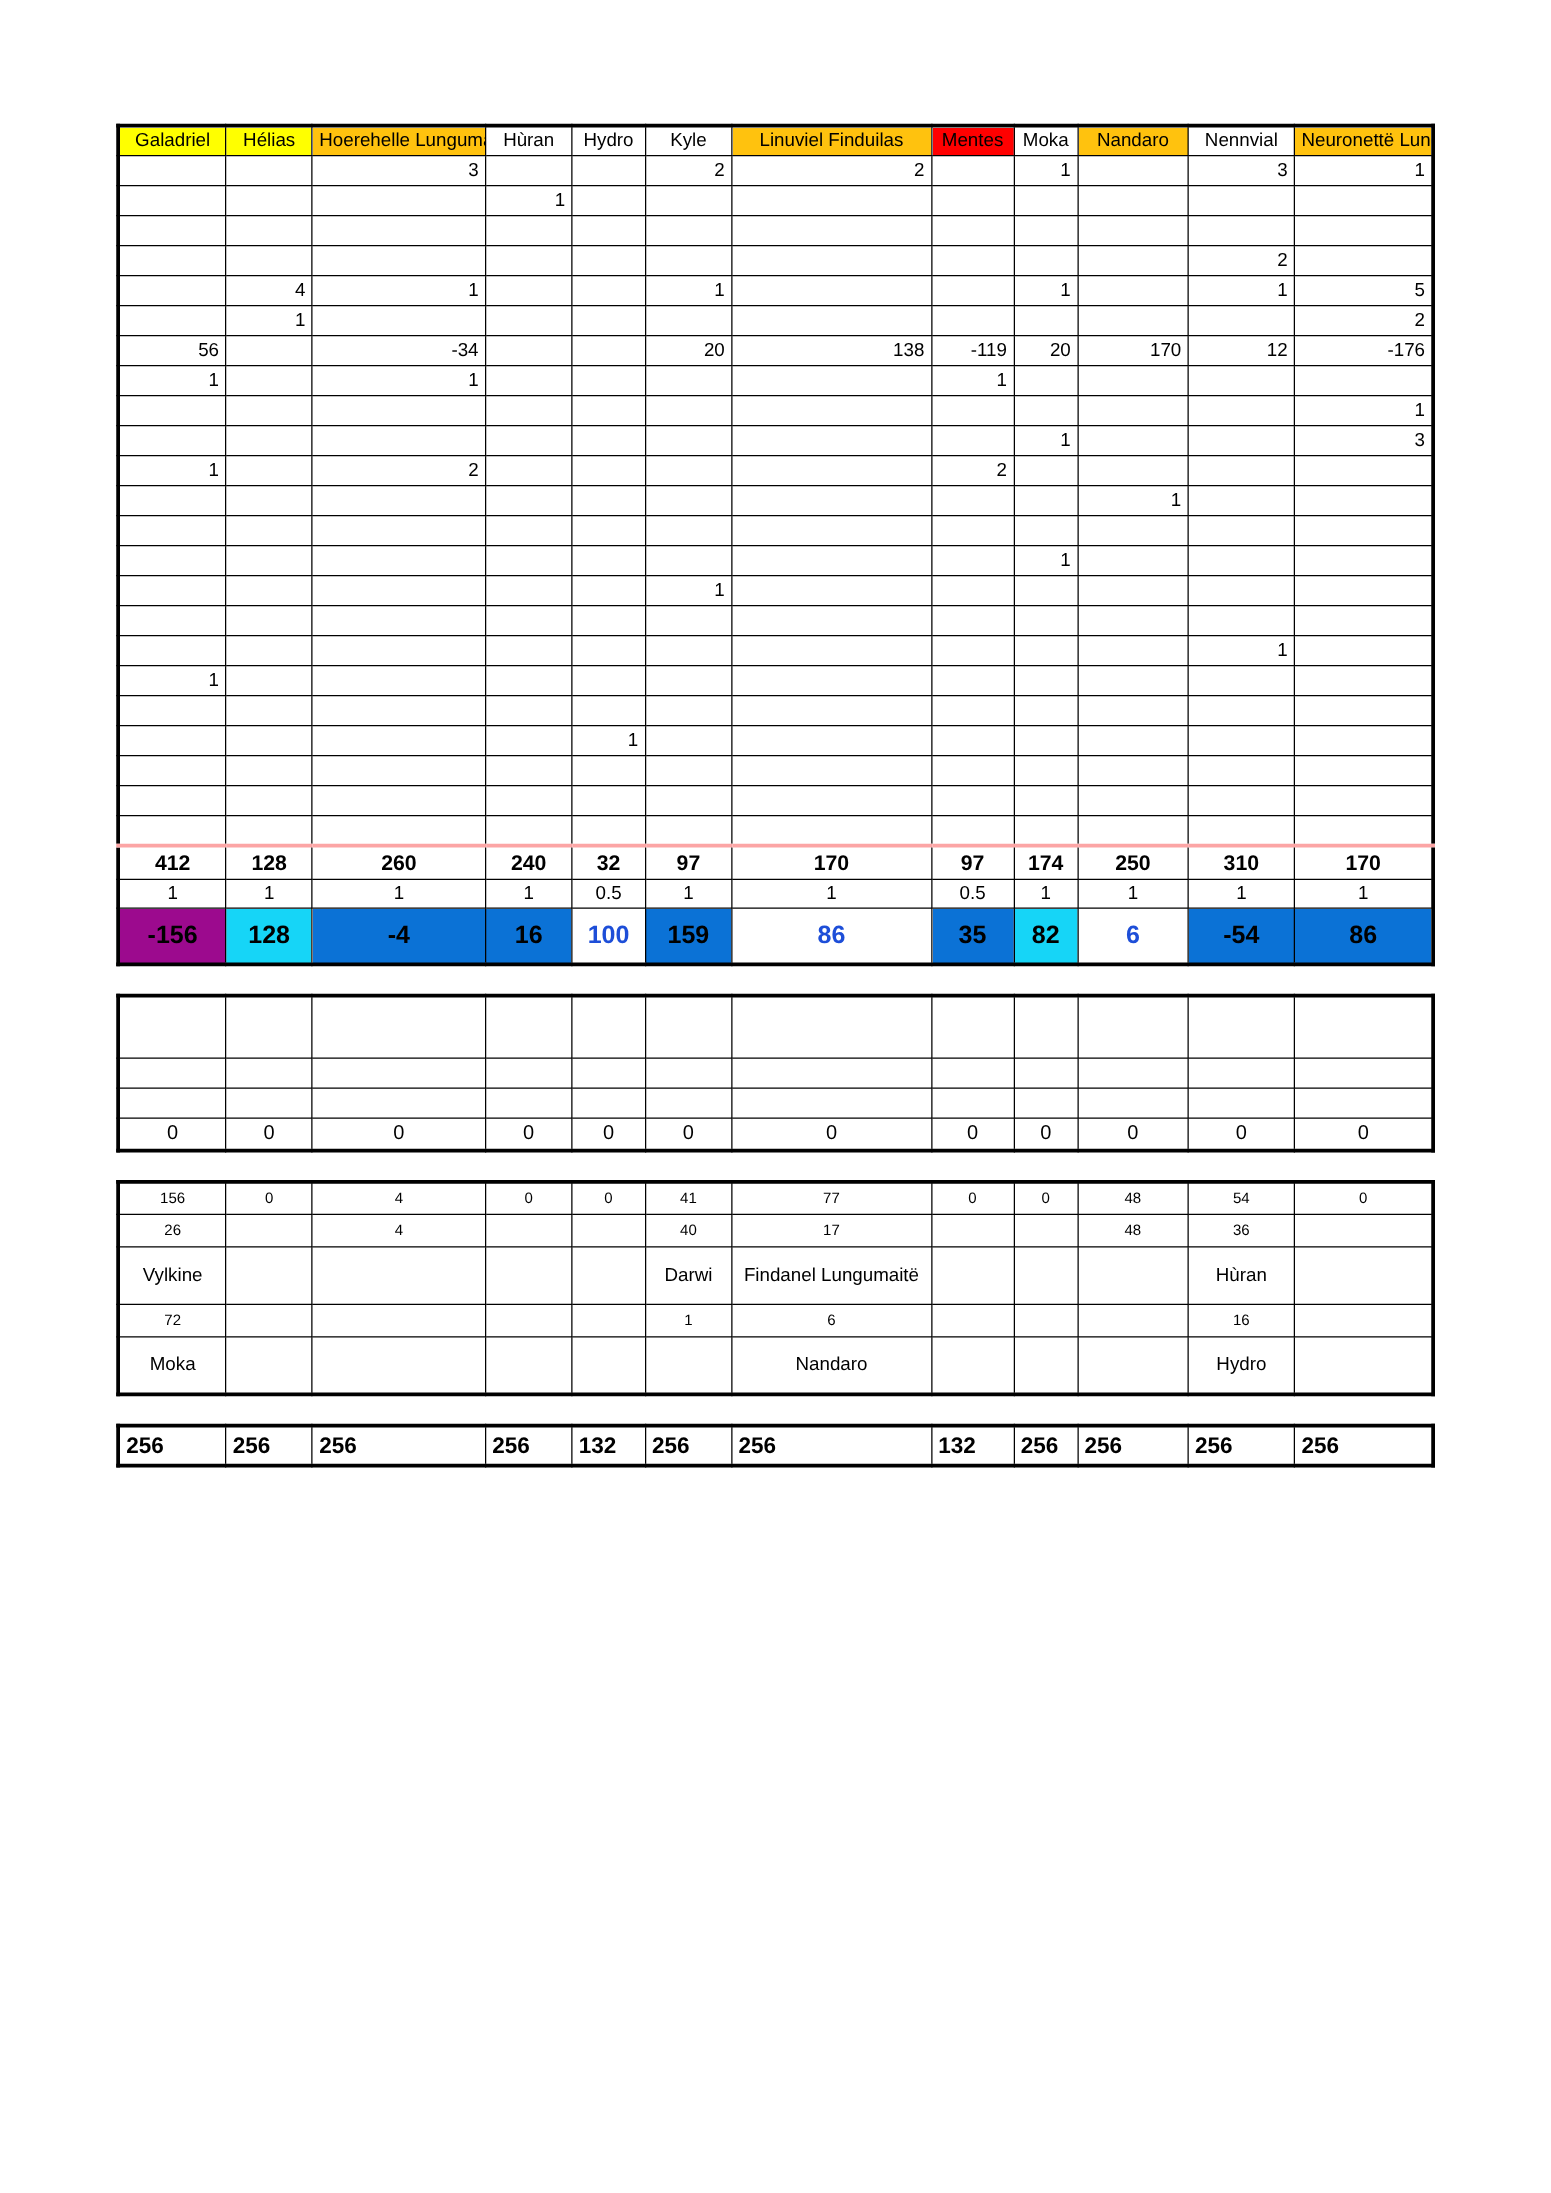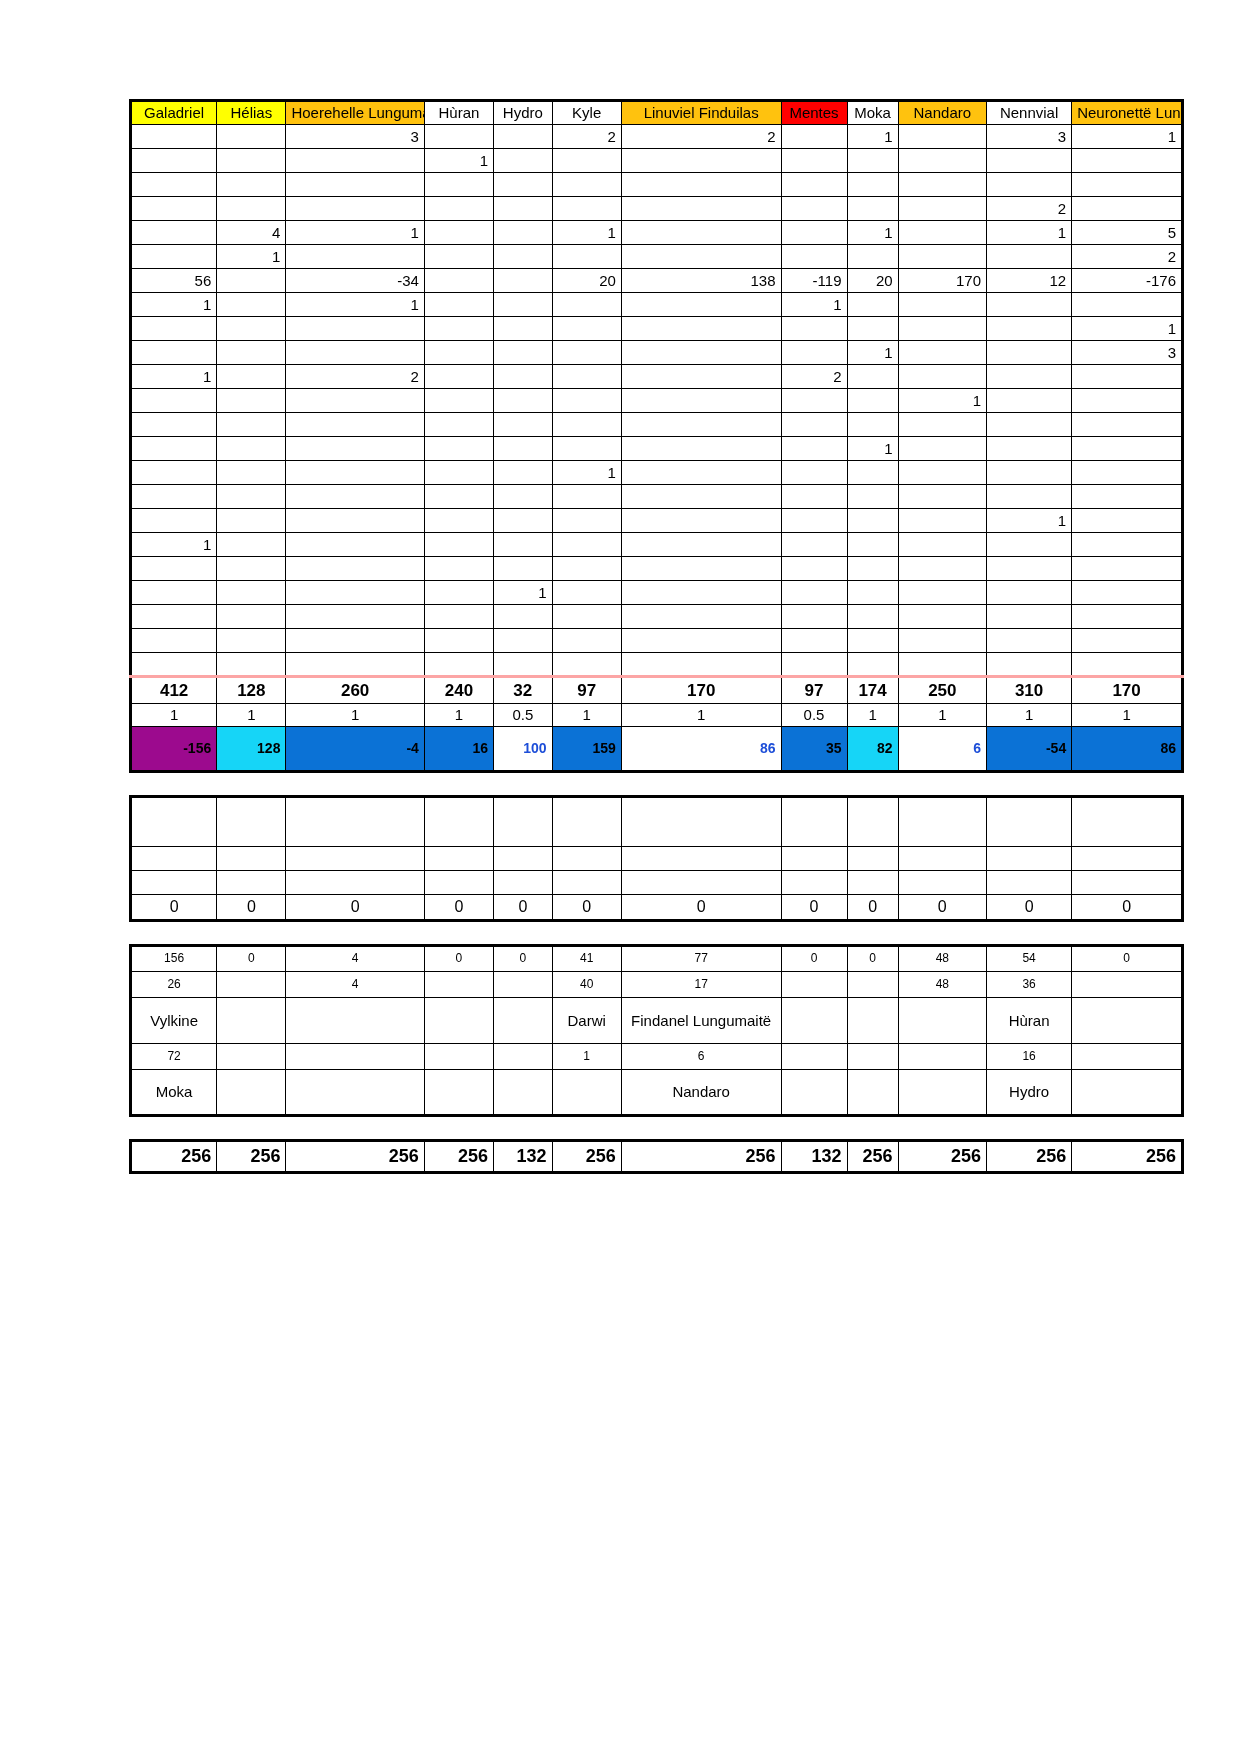--- a/index.html
+++ b/index.html
@@ -12,21 +12,20 @@
     height: 1754px;
     font-family: "Liberation Sans", sans-serif;
     color: #000000;
     position: relative;
   }
   .sheet {
     position: absolute;
     left: 93px;
     top: 99px;
     width: 1055px;
-    margin-left: 36px;
   }
   table.grid {
     border-collapse: collapse;
     table-layout: fixed;
     width: 1055px;
     border: 3px solid #000000;
   }
   table.grid td {
     border: 1px solid #000000;
     font-size: 15px;
@@ -76,22 +75,22 @@
     height: 27px;
     border-top: 3px solid #fca5a5;
   }
   tr.mult td {
     text-align: center;
     font-size: 15px;
     height: 23px;
   }
   tr.result td {
     font-weight: bold;
-    text-align: right;
-    font-size: 14px;
+    text-align: center;
+    font-size: 20px;
     height: 45px;
     vertical-align: middle;
     border: 1px solid #000000;
   }
   td.fill-purple { background: #9c0a8e; color: #000000; }
   td.fill-cyan   { background: #16d5f7; color: #000000; }
   td.fill-blue   { background: #0b72d6; color: #000000; }
   td.fill-white  { background: #ffffff; color: #1d4ed8; }
 
   .gap { height: 22px; }
@@ -105,21 +104,21 @@
     text-align: center;
     font-size: 15px;
     height: 46px;
     vertical-align: middle;
     white-space: normal;
     line-height: 1.18;
   }
 
   tr.final td {
     font-weight: bold;
-    text-align: right;
+    text-align: left;
     font-size: 18px;
     height: 32px;
   }
   table.final-grid { border: 3px solid #000000; }
 </style>
 </head>
 <body>
 
 <div class="sheet">
 

